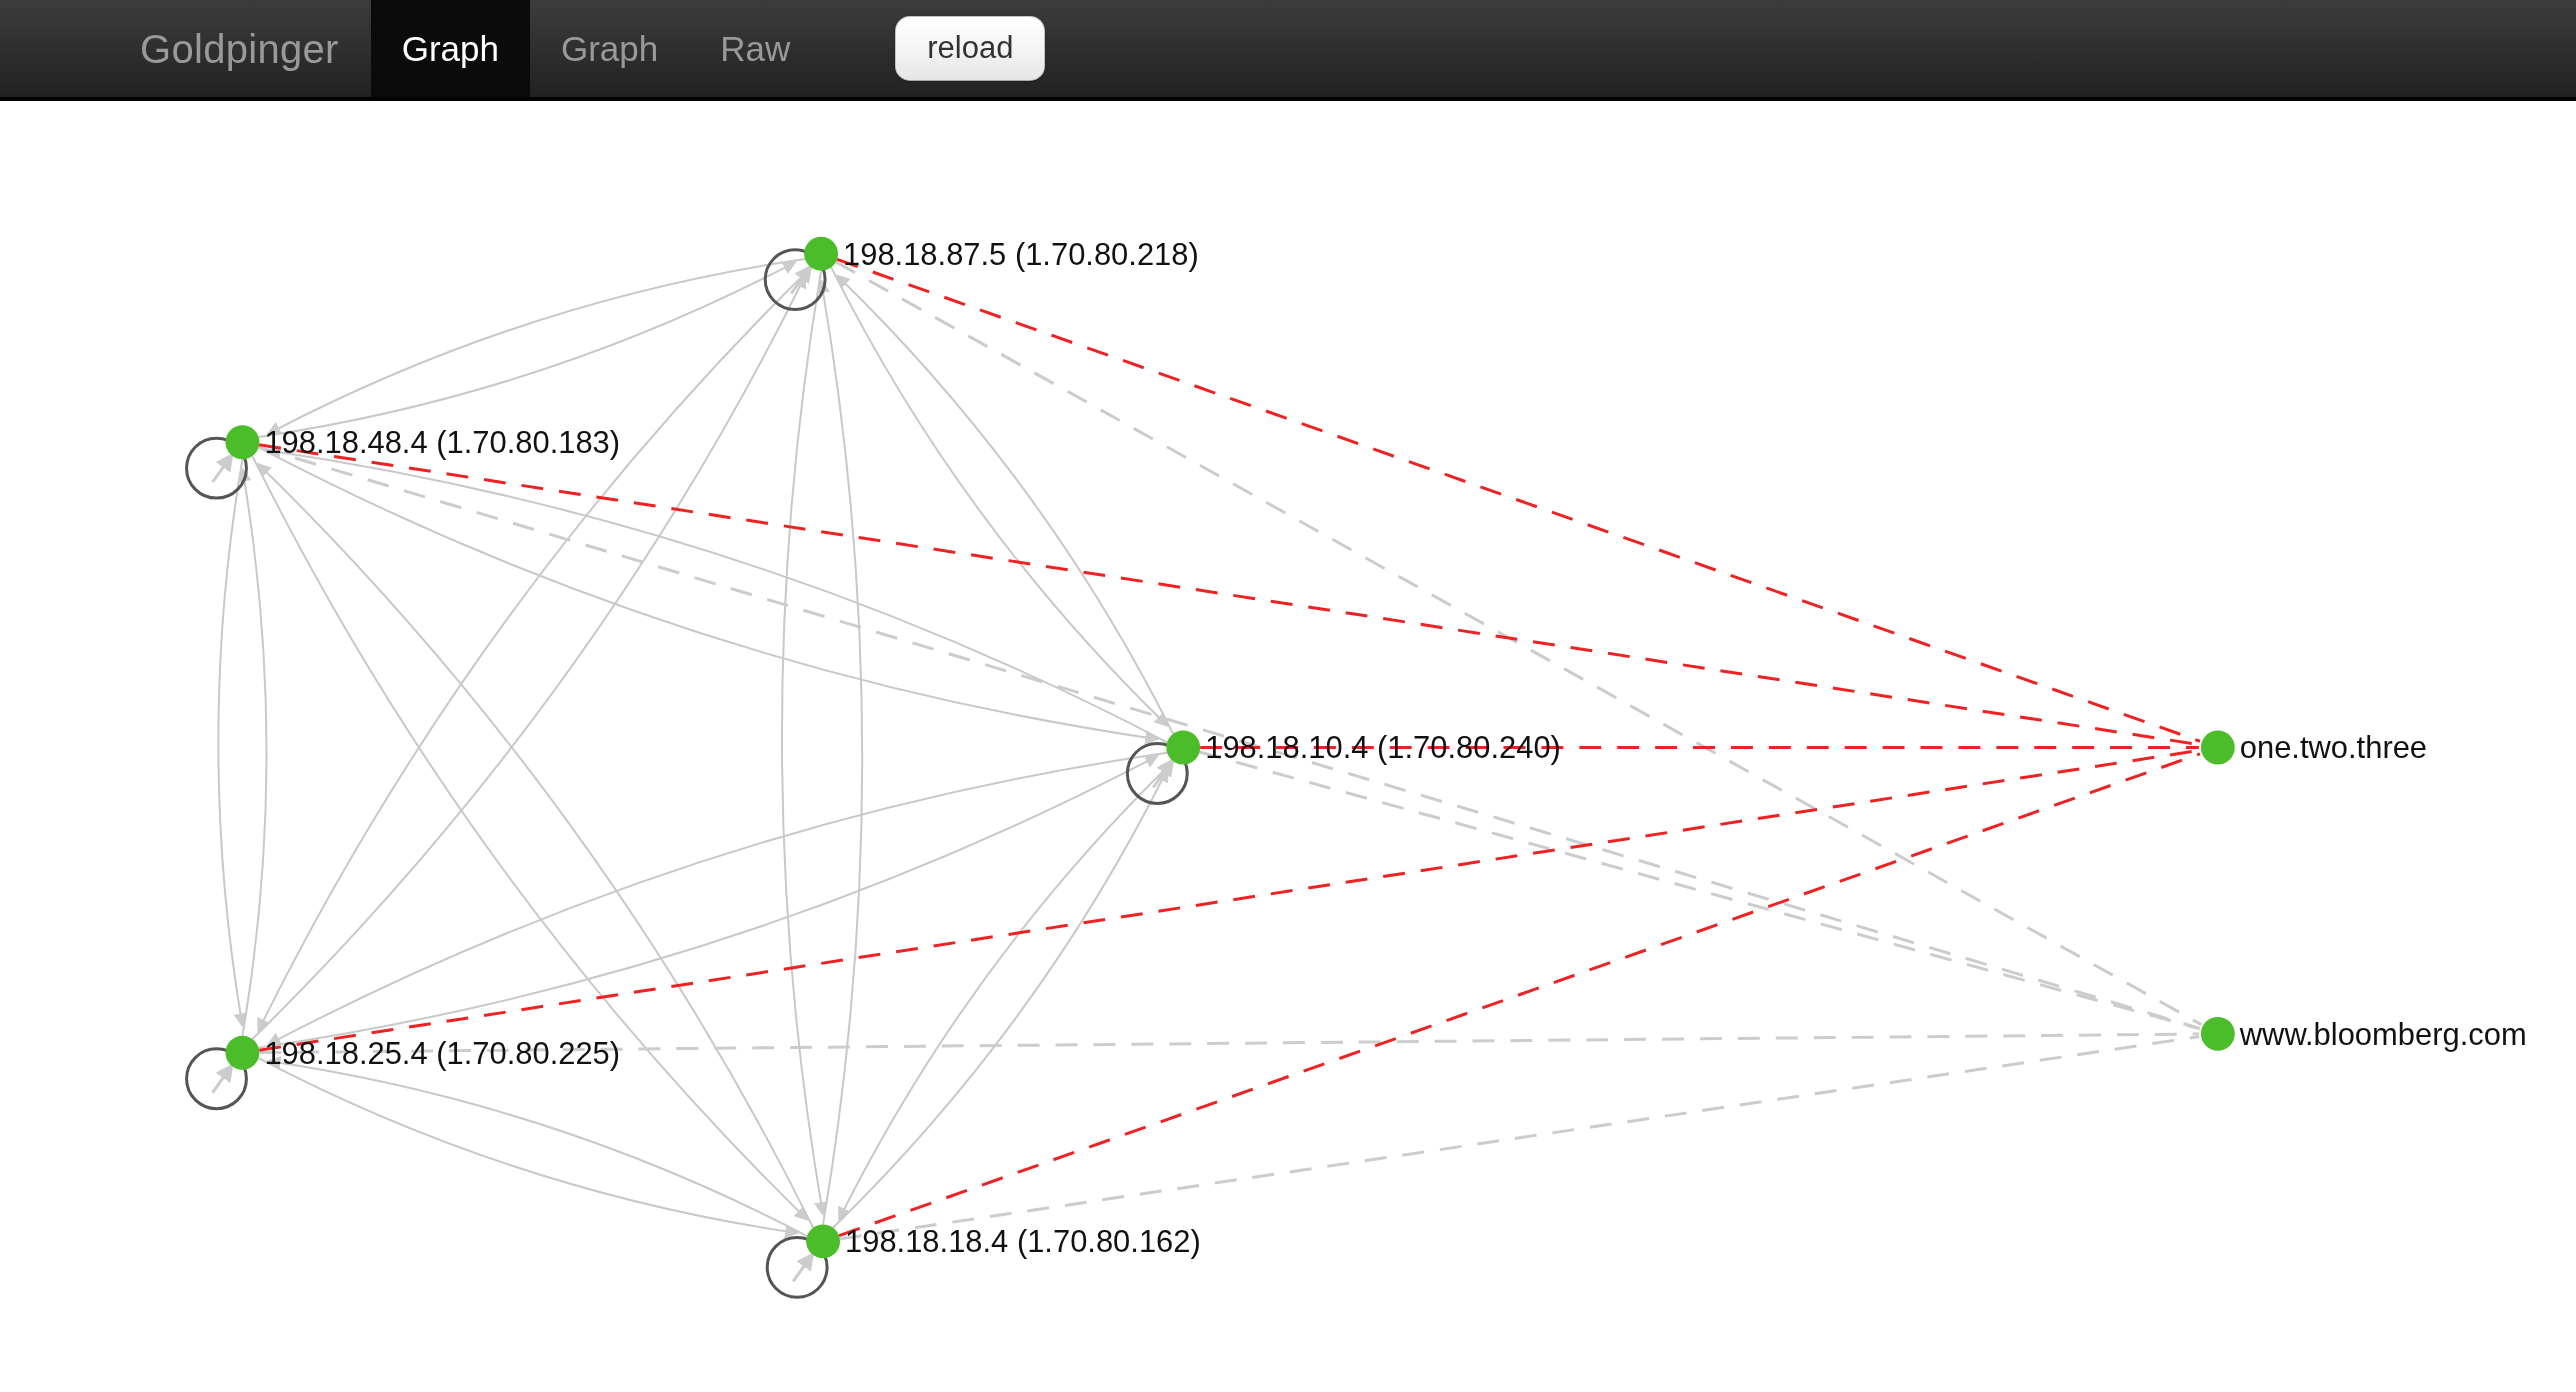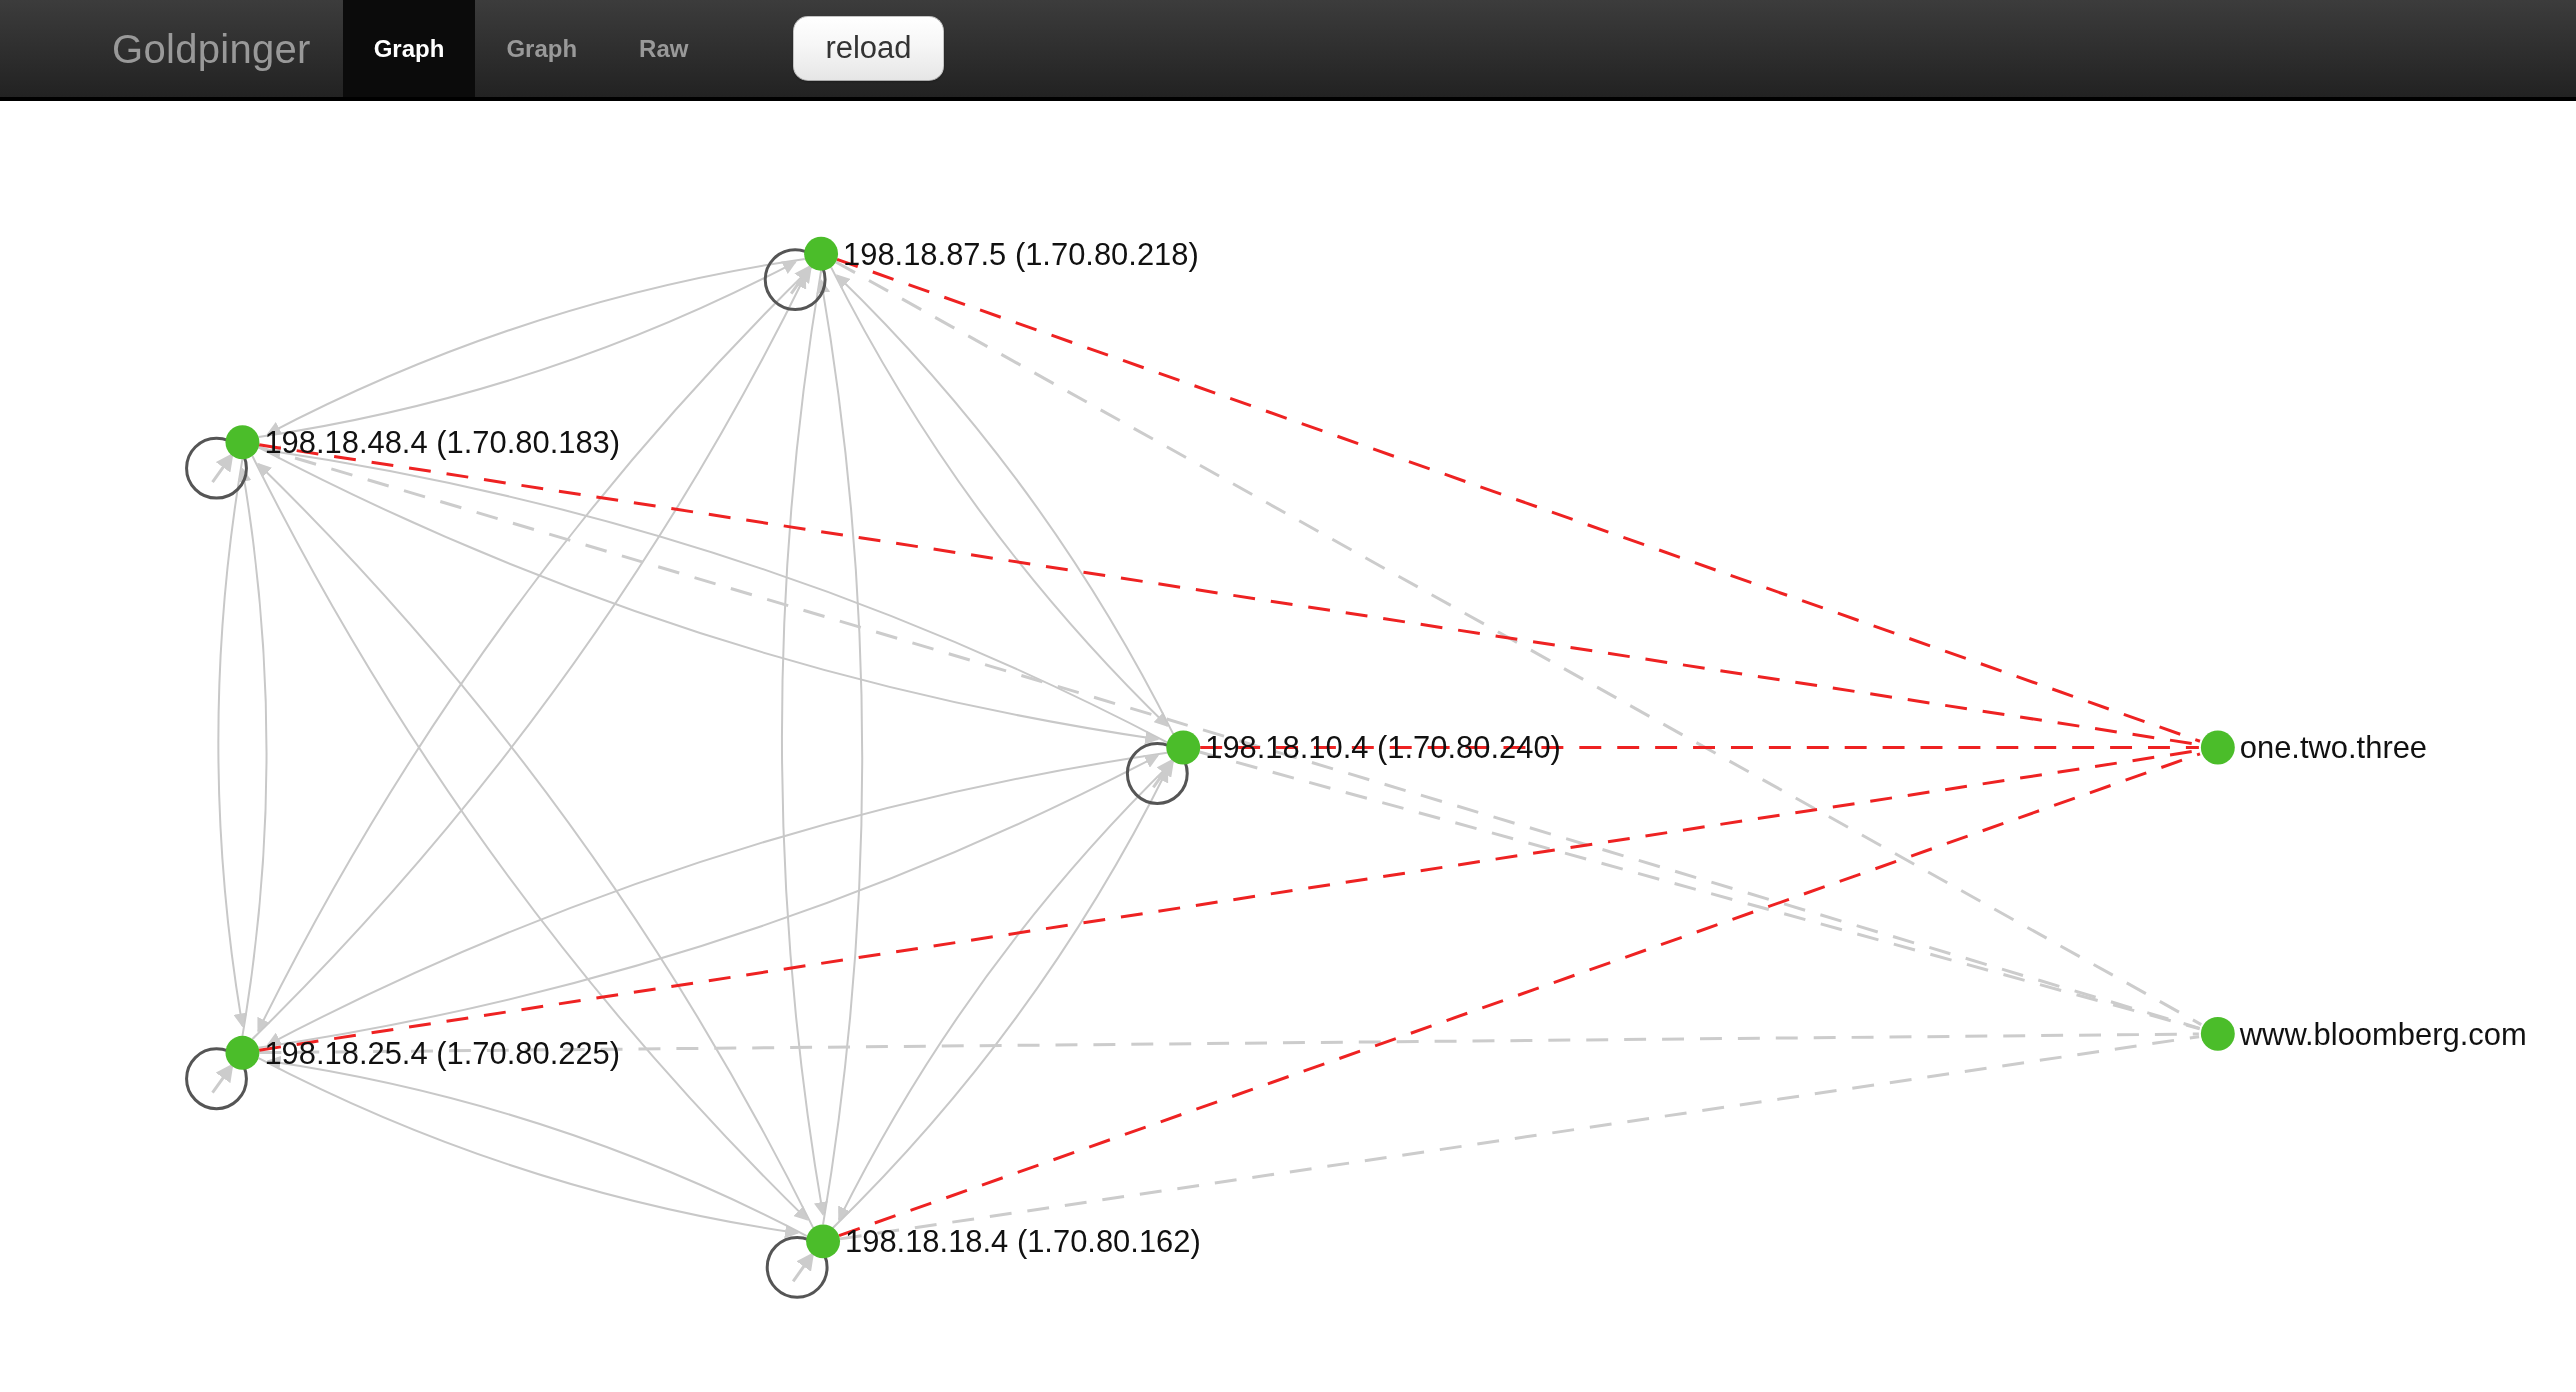--- a/index.html
+++ b/index.html
@@ -15,39 +15,39 @@
   
   .navbar {
     position: absolute;
     left: 0; top: 0;
     width: 2576px; height: 101px;
     background: linear-gradient(to bottom, #3c3c3c 0%, #222222 100%);
     border-bottom: 4px solid #000000;
     display: flex;
     align-items: stretch;
     overflow: hidden;
+    padding-left: 28px;
   }
   .nav-spacer { width: 80px; flex: 0 0 80px; }
   .brand {
     display: flex; align-items: center;
     padding: 0 32px;
     color: #999999;
     font-size: 40px;
     letter-spacing: 0.3px;
     line-height: 1;
     white-space: nowrap;
   }
   .nav-item {
     display: flex; align-items: center;
     padding: 0 31px;
     color: #999999;
-    font-size: 24px;
+    font-size: 35px;
     white-space: nowrap;
     line-height: 1;
-    font-weight: bold;
   }
   .nav-item.active {
     background: #0b0b0b;
     color: #ffffff;
   }
   .reload-wrap {
     display: flex; align-items: center;
     padding-left: 27px;
   }
   .reload-btn {

